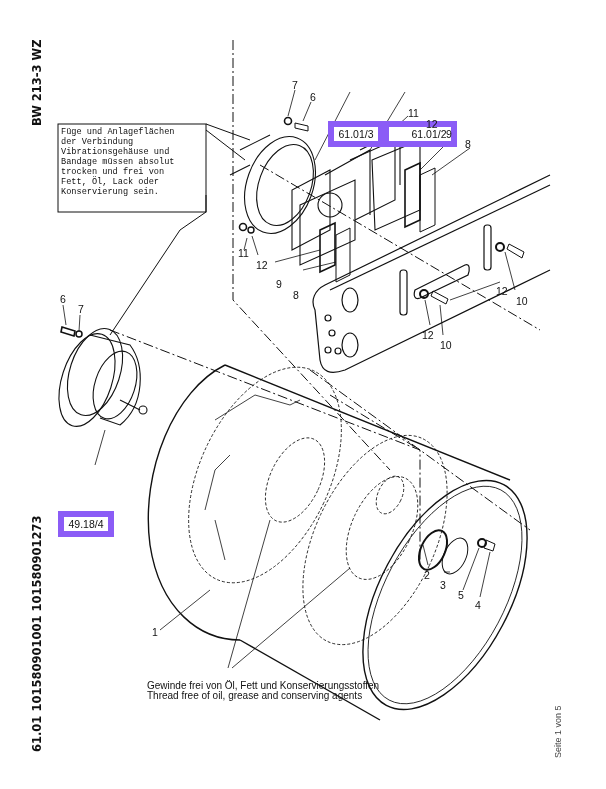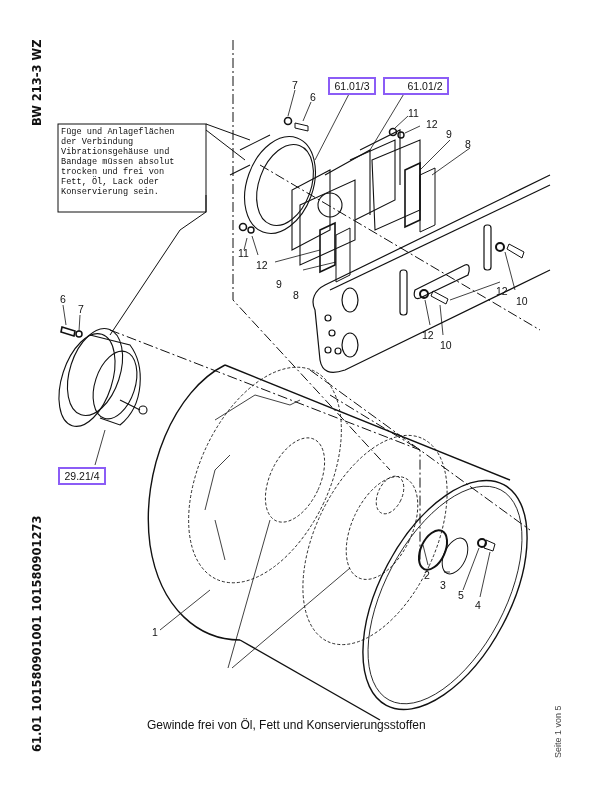--- a/index.html
+++ b/index.html
@@ -9,23 +9,23 @@
     position: absolute; white-space: nowrap; transform-origin: left top; transform: rotate(-90deg);
   }
   .side-title span { left: 0; top: 100px; font-family: "DejaVu Sans", sans-serif; font-weight: bold; font-size: 11.5px; color: #111; }
   .side-code span { left: 0; top: 222px; font-family: "DejaVu Sans", sans-serif; font-weight: bold; font-size: 11.5px; color: #111; }
   .side-code { position: absolute; left: 30px; top: 530px; width: 14px; height: 225px; }
   .page-note { position: absolute; left: 553px; top: 702px; width: 10px; height: 60px; }
   .page-note span { left: 0; top: 56px; font-size: 9px; color: #444; }
   svg.drawing { position: absolute; left: 0; top: 0; }
   .note-box { position: absolute; left: 61px; top: 127px; width: 143px; height: 84px; font-size: 8.6px; line-height: 10px; color: #111; }
   .note-box p { margin: 0 14px 9px 0; font-family: Liberation Mono, monospace; }
-  .ref-box { position: absolute; border: 2px solid #8b5cf6; background: #fff; font-size: 10.5px; line-height: 14px; text-align: center; color: #111; }
+  .ref-box { position: absolute; border: 6px solid #8b5cf6; background: #fff; font-size: 10.5px; line-height: 14px; text-align: center; color: #111; margin-top: 44px; }
   .callout { position: absolute; font-size: 10.5px; color: #111; line-height: 11px; }
-  .bottom-note { position: absolute; left: 147px; top: 720px; font-size: 12px; line-height: 10px; color: #111; }
+  .bottom-note { position: absolute; left: 147px; top: 681px; font-size: 10px; line-height: 10px; color: #111; }
 </style>
 </head>
 <body>
 
 <div class="side-title">
     <span>BW 213-3 WZ</span>
   </div>
 <div class="side-code">
     <span>61.01 101580901001 101580901273</span>
   </div>
@@ -164,25 +164,26 @@
         <path d="M232 668 L350 568"></path>
     </g>
   </g>
 </svg>
 
 <div class="note-box">
   <p>Füge und Anlageflächen der Verbindung Vibrationsgehäuse und Bandage müssen absolut trocken und frei von Fett, Öl, Lack oder Konservierung sein.</p>
 </div>
 <div class="bottom-note">
   <div>Gewinde frei von Öl, Fett und Konservierungsstoffen</div>
+  <div>Thread free of oil, grease and conserving agents</div>
 </div>
 
 <div class="ref-box" style="left:328px;top:77px;width:44px;">61.01/3</div>
 <div class="ref-box" style="left:383px;top:77px;width:44px;padding-left:18px;">61.01/2</div>
-<div class="ref-box" style="left:58px;top:467px;width:44px;">29.21/4</div>
+<div class="ref-box" style="left:58px;top:467px;width:44px;">49.18/4</div>
 
 <div class="callout" style="left:292px;top:80px;">7</div>
 <div class="callout" style="left:310px;top:92px;">6</div>
 <div class="callout" style="left:408px;top:108px;">11</div>
 <div class="callout" style="left:426px;top:119px;">12</div>
 <div class="callout" style="left:446px;top:129px;">9</div>
 <div class="callout" style="left:465px;top:139px;">8</div>
 <div class="callout" style="left:238px;top:248px;">11</div>
 <div class="callout" style="left:256px;top:260px;">12</div>
 <div class="callout" style="left:276px;top:279px;">9</div>

